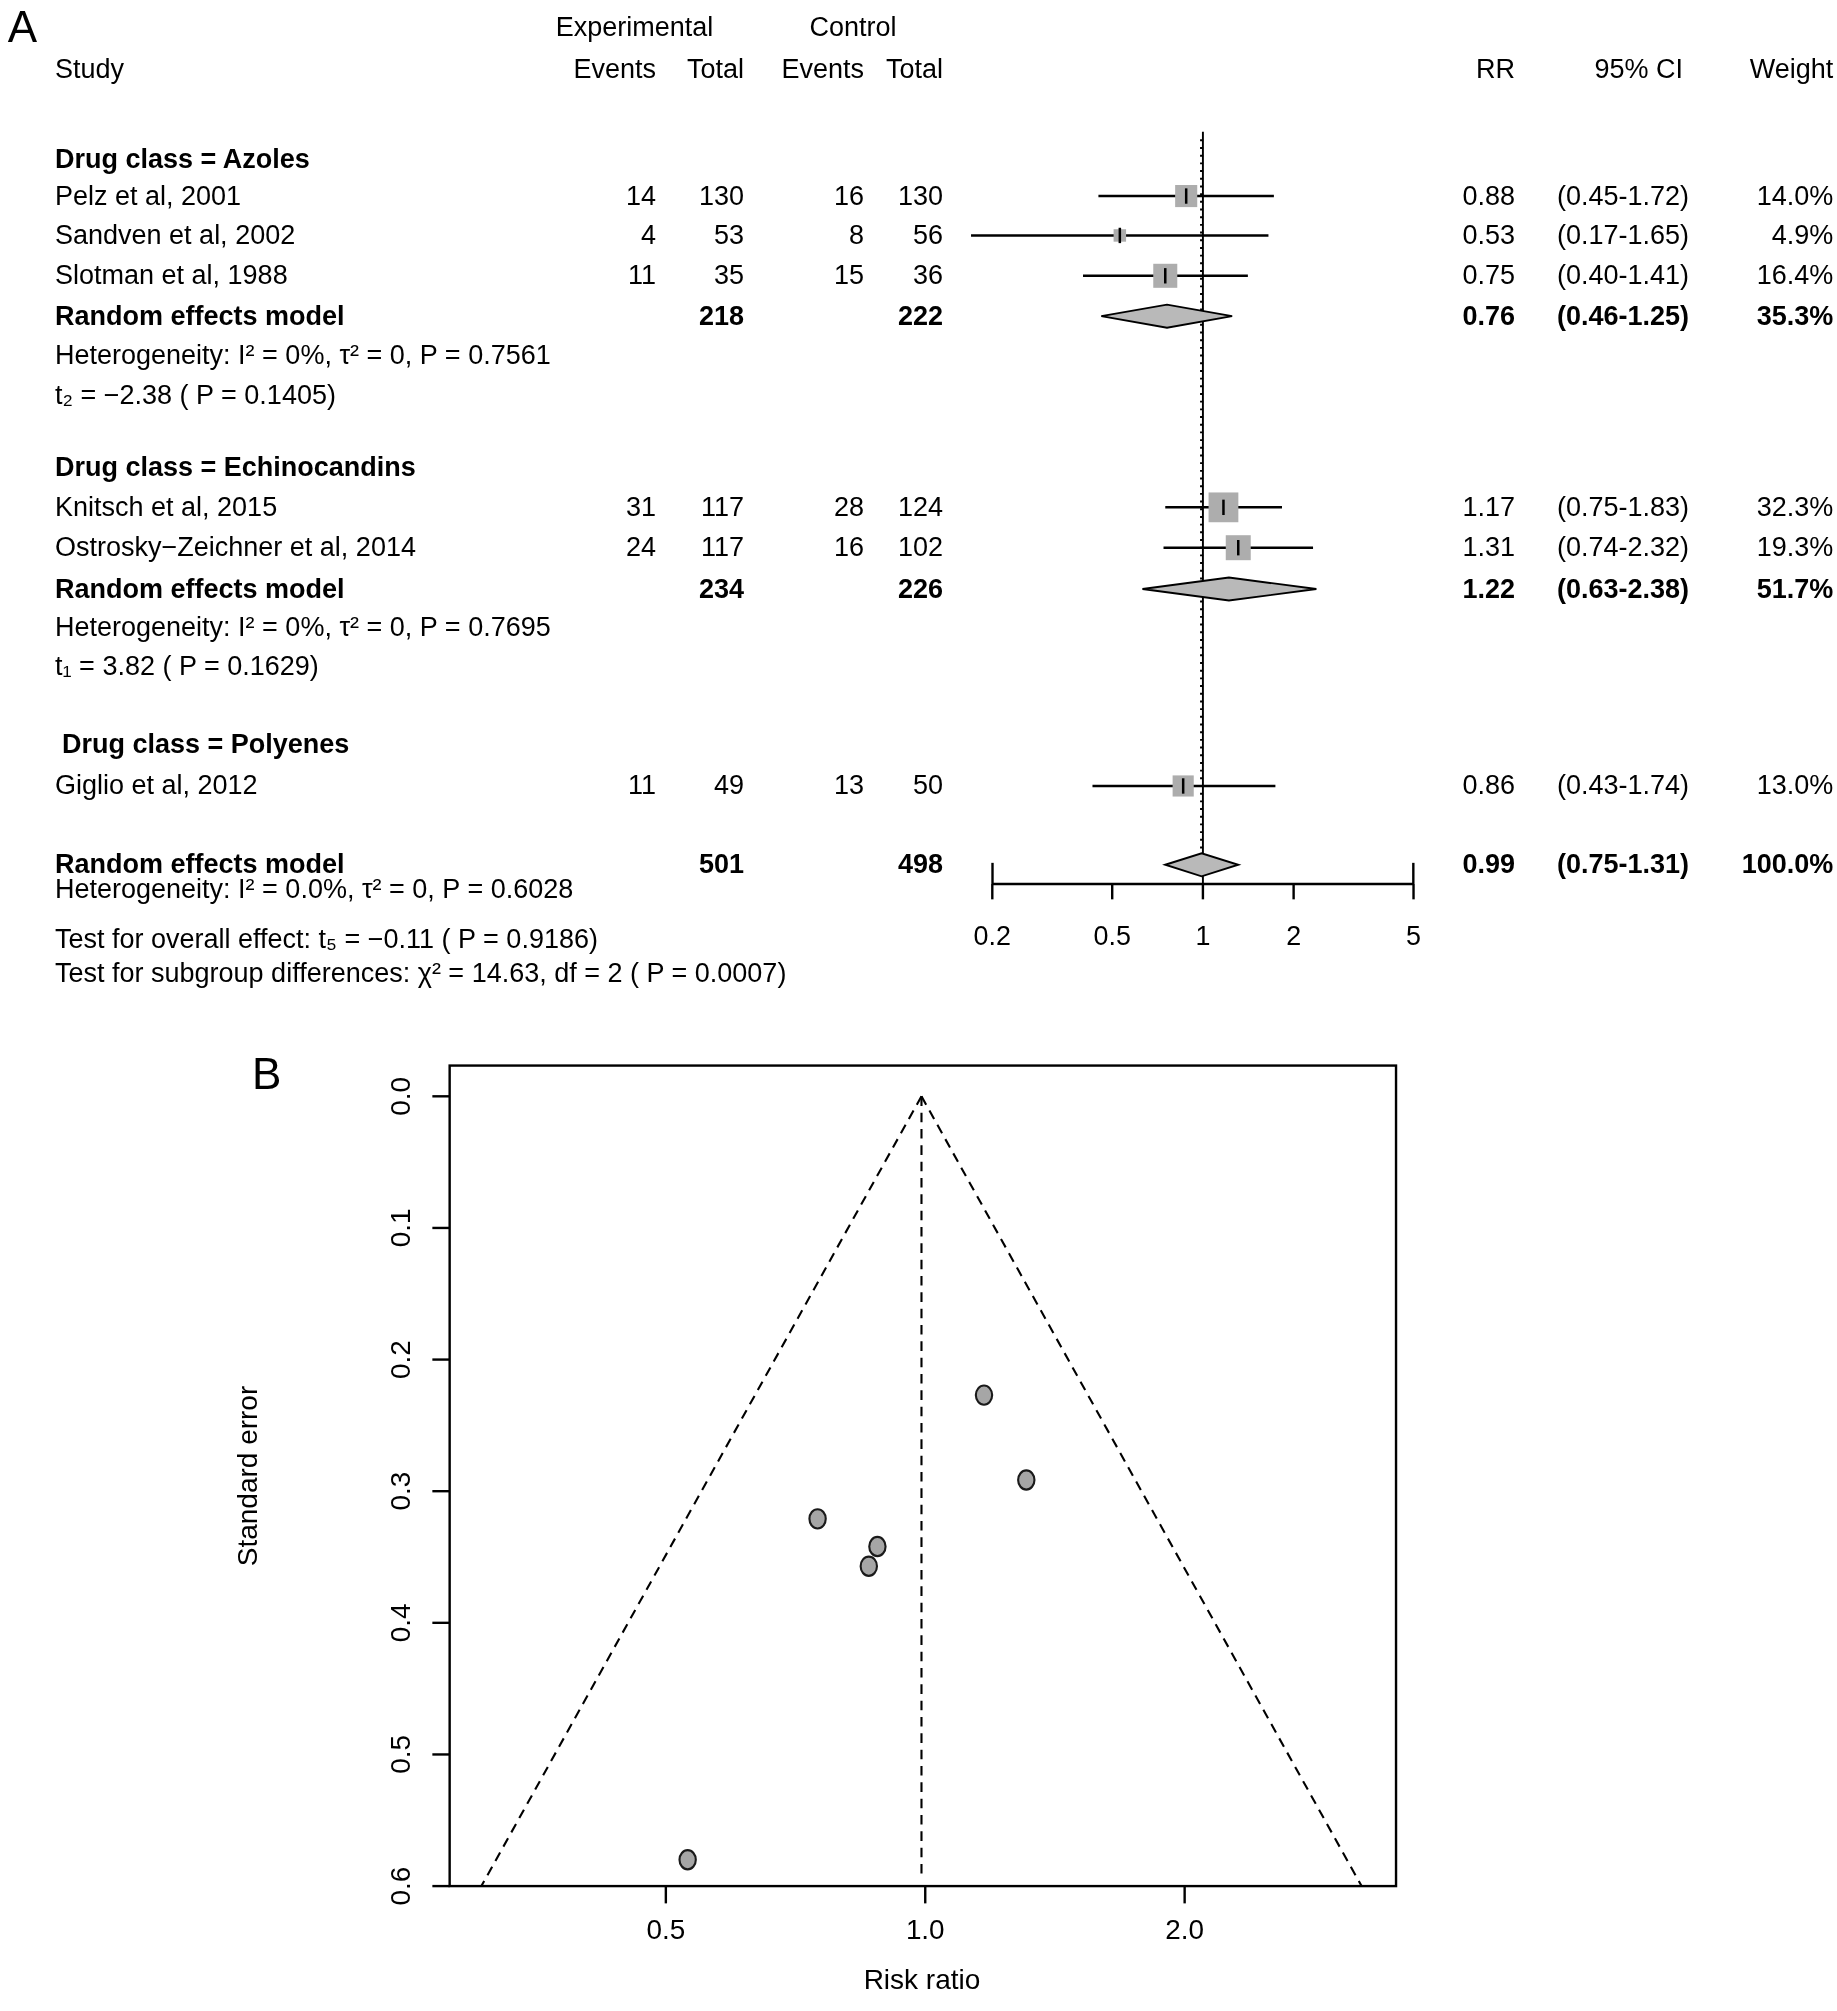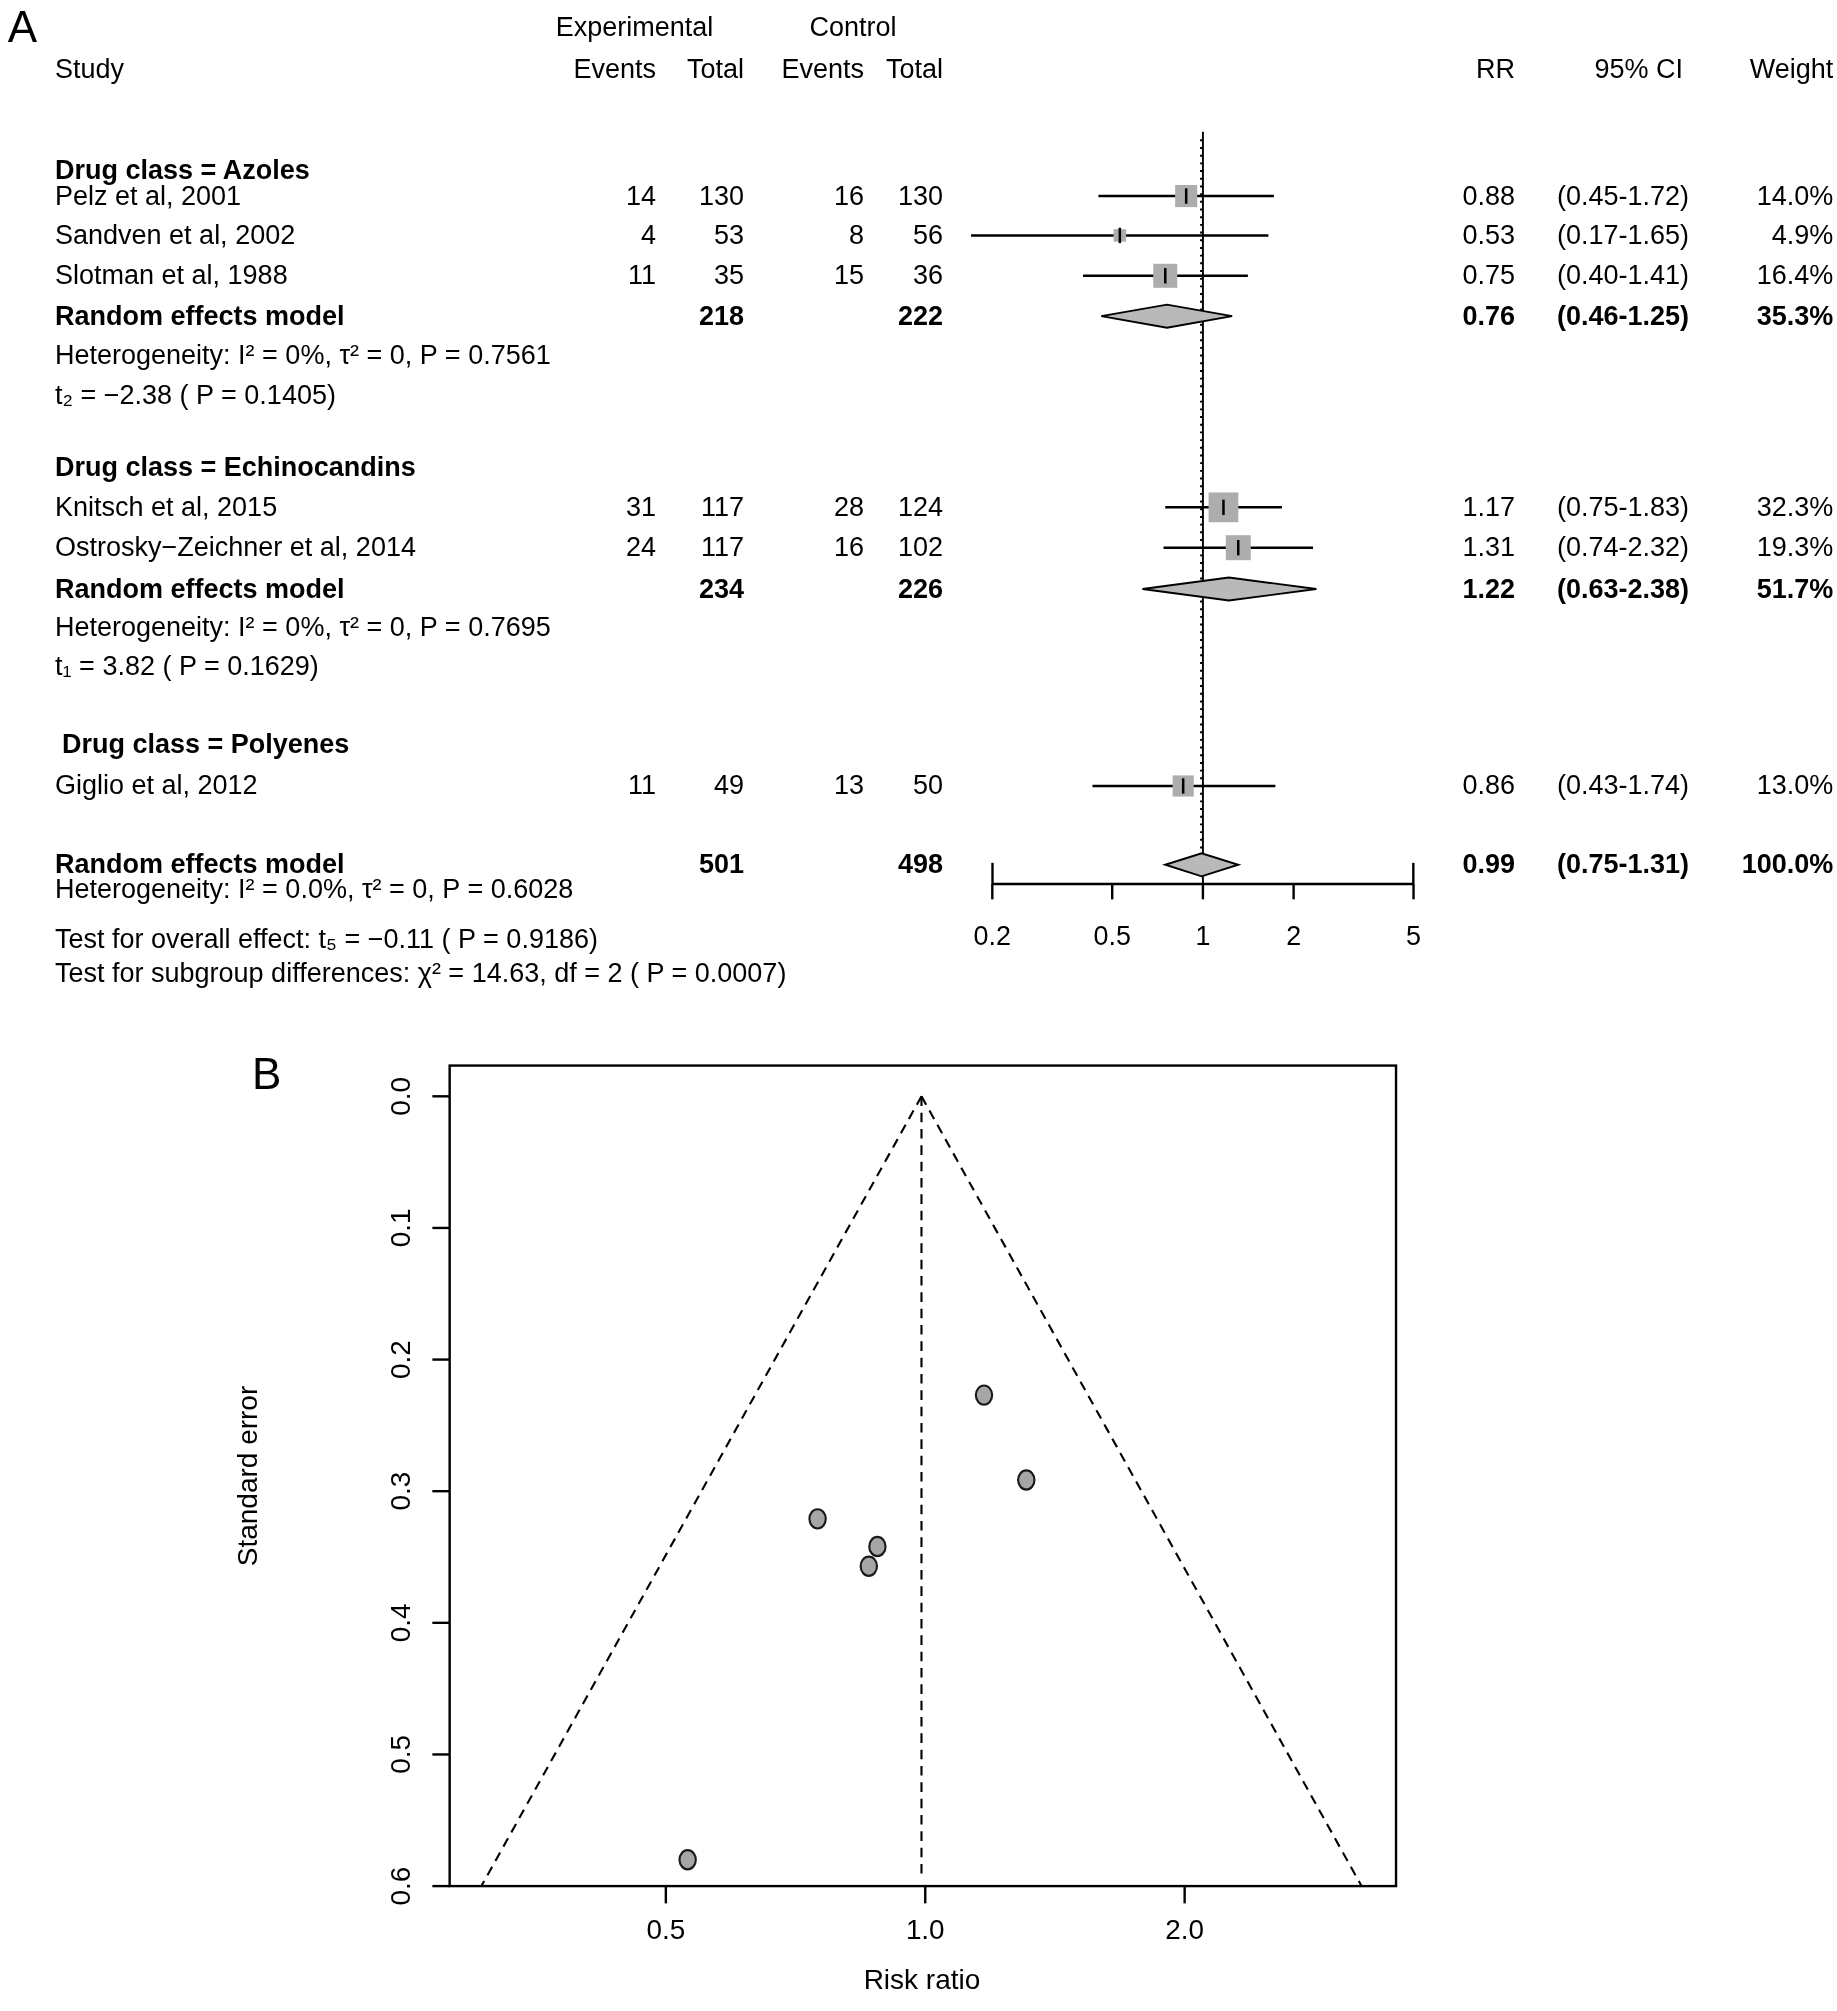--- a/index.html
+++ b/index.html
@@ -38,21 +38,21 @@
     <div class="hc" style="left:55px;top:54px;">Study</div>
     <div class="hc r" style="right:1182px;top:54px;width:144px;">Events</div>
     <div class="hc r" style="right:1094px;top:54px;width:144px;">Total</div>
     <div class="hc r" style="right:974px;top:54px;width:144px;">Events</div>
     <div class="hc r" style="right:895px;top:54px;width:144px;">Total</div>
     <div class="hc r" style="right:323px;top:54px;width:144px;">RR</div>
     <div class="hc r" style="right:155px;top:54px;width:192px;">95% CI</div>
     <div class="hc r" style="right:4.8px;top:54px;width:154px;margin-left:18px;">Weight</div>
 
     <div id="rowsA">
-        <div class="arow" style="top: 155px; text-align: right;">
+        <div class="arow" style="top: 144px; text-align: right;">
           <span class="lab bold">Drug class  = Azoles</span>
         </div>
         <div class="arow" style="top: 181px;">
           <span class="lab">Pelz  et al, 2001</span>
           <span class="c-ee">14</span>
           <span class="c-te">130</span>
           <span class="c-ec">16</span>
           <span class="c-tc">130</span>
           <span class="c-rr">0.88</span>
           <span class="c-ci">(0.45-1.72)</span>

